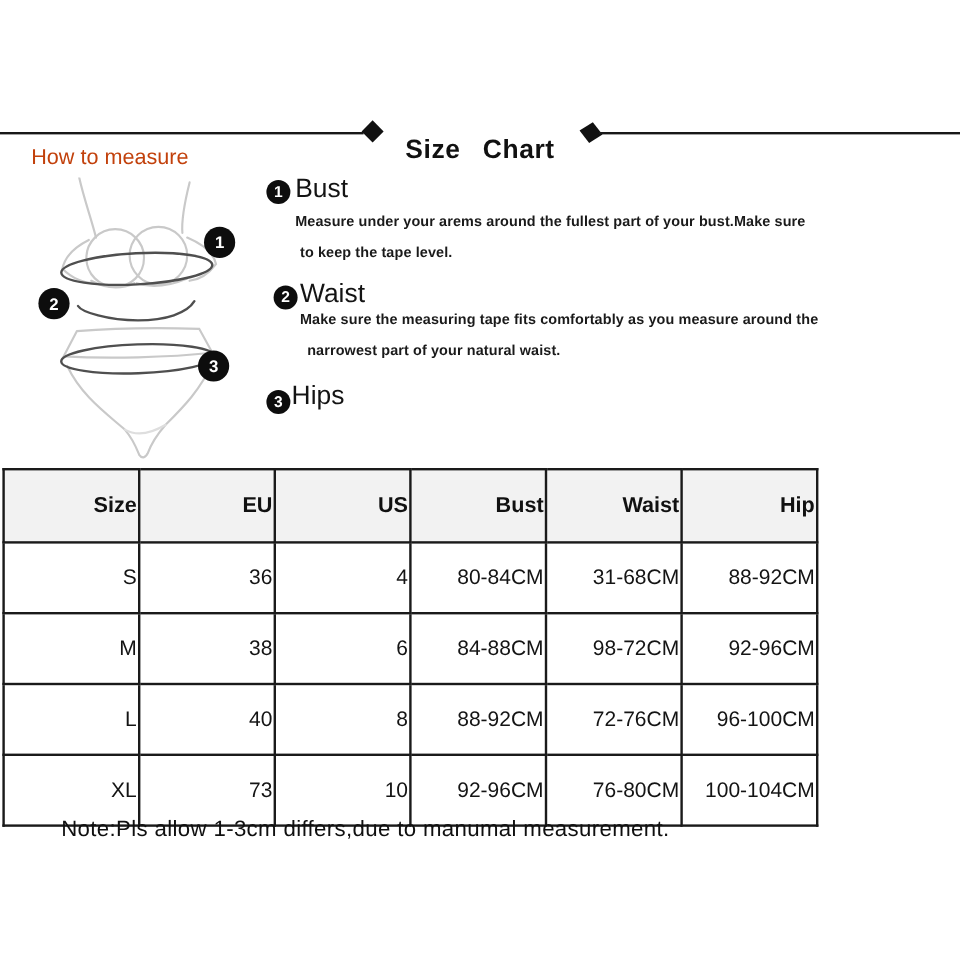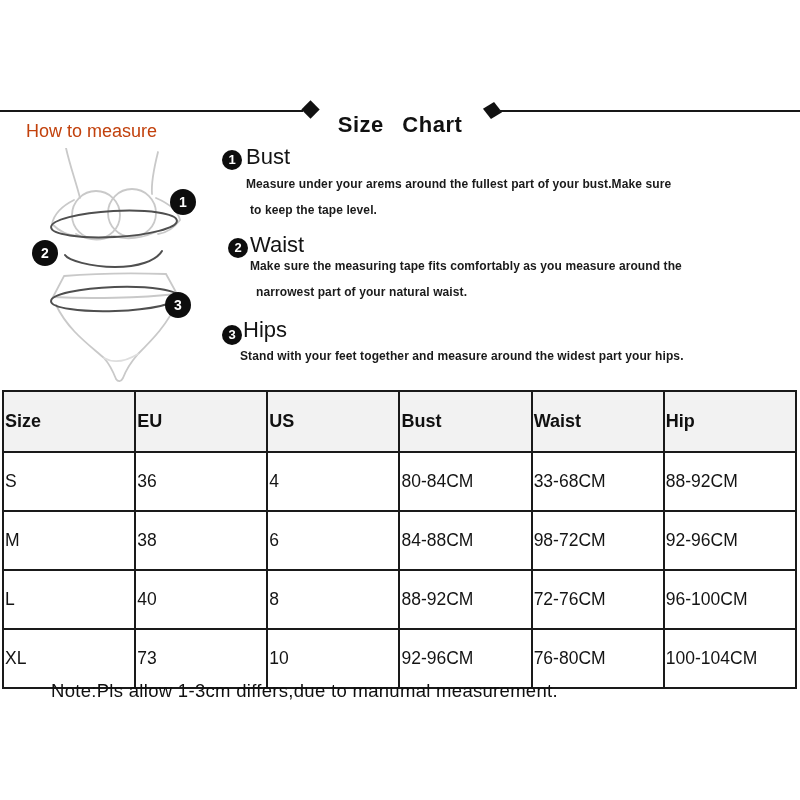--- a/index.html
+++ b/index.html
@@ -23,22 +23,22 @@
   .illustration { position:absolute; left:20px; top:148px; }
   
   .sec-badge {
     position:absolute; width:20px; height:20px; border-radius:50%; background:#0d0d0d;
     color:#fff; font-size:13px; font-weight:bold; text-align:center; line-height:20px;
   }
   .sec-title { position:absolute; font-size:22px; font-weight:400; color:#141414; }
   .desc-line { position:absolute; font-size:12px; font-weight:600; color:#1a1a1a; letter-spacing:0.1px; }
   
   .size-table {
-    position:absolute; left:2px; top:390px; width:795px;
-    border-collapse:collapse; table-layout:fixed; text-align:left;
+    position:absolute; left:2px; top:390px; width:680px;
+    border-collapse:collapse; table-layout:fixed; text-align:right;
   }
   .size-table th, .size-table td { border:2px solid #1a1a1a; }
   .size-table th { height:57px; background:#f2f2f2; font-size:18px; font-weight:bold; color:#111; }
   .size-table td { height:55px; background:#ffffff; font-size:17.5px; font-weight:400; color:#141414; }
   
   .note { position:absolute; left:11px; top:680px; font-size:18.5px; font-weight:400; letter-spacing:0.3px; color:#101010;margin-left:40px; }
 </style>
 </head>
 <body>
 
@@ -95,40 +95,39 @@
   <div class="desc-line" style="left:246px; top:177px;">Measure under your arems around the fullest part of your bust.Make sure</div>
   <div class="desc-line" style="left:250px; top:203px;">to keep the tape level.</div>
 
   <span class="sec-badge" style="left:228px; top:238px;">2</span>
   <div class="sec-title" style="left:250px; top:232px;">Waist</div>
   <div class="desc-line" style="left:256px; top:285px;">narrowest part of your natural waist.</div>
   <div class="desc-line" style="left:250px; top:259px;">Make sure the measuring tape fits comfortably as you measure around the</div>
 
   <span class="sec-badge" style="left:222px; top:325px;">3</span>
   <div class="sec-title" style="left:243px; top:317px;">Hips</div>
-  <div class="desc-line" style="left:240px; top:349px;">Stand with your feet together and measure around the widest part your hips.</div>
 
   <table class="size-table">
       <thead>
         <tr>
           <th>Size</th>
           <th>EU</th>
           <th>US</th>
           <th>Bust</th>
           <th>Waist</th>
           <th>Hip</th>
         </tr>
       </thead>
       <tbody>
         <tr>
           <td>S</td>
           <td>36</td>
           <td>4</td>
           <td>80-84CM</td>
-          <td>33-68CM</td>
+          <td>31-68CM</td>
           <td>88-92CM</td>
         </tr>
         <tr>
           <td>M</td>
           <td>38</td>
           <td>6</td>
           <td>84-88CM</td>
           <td>98-72CM</td>
           <td>92-96CM</td>
         </tr>

